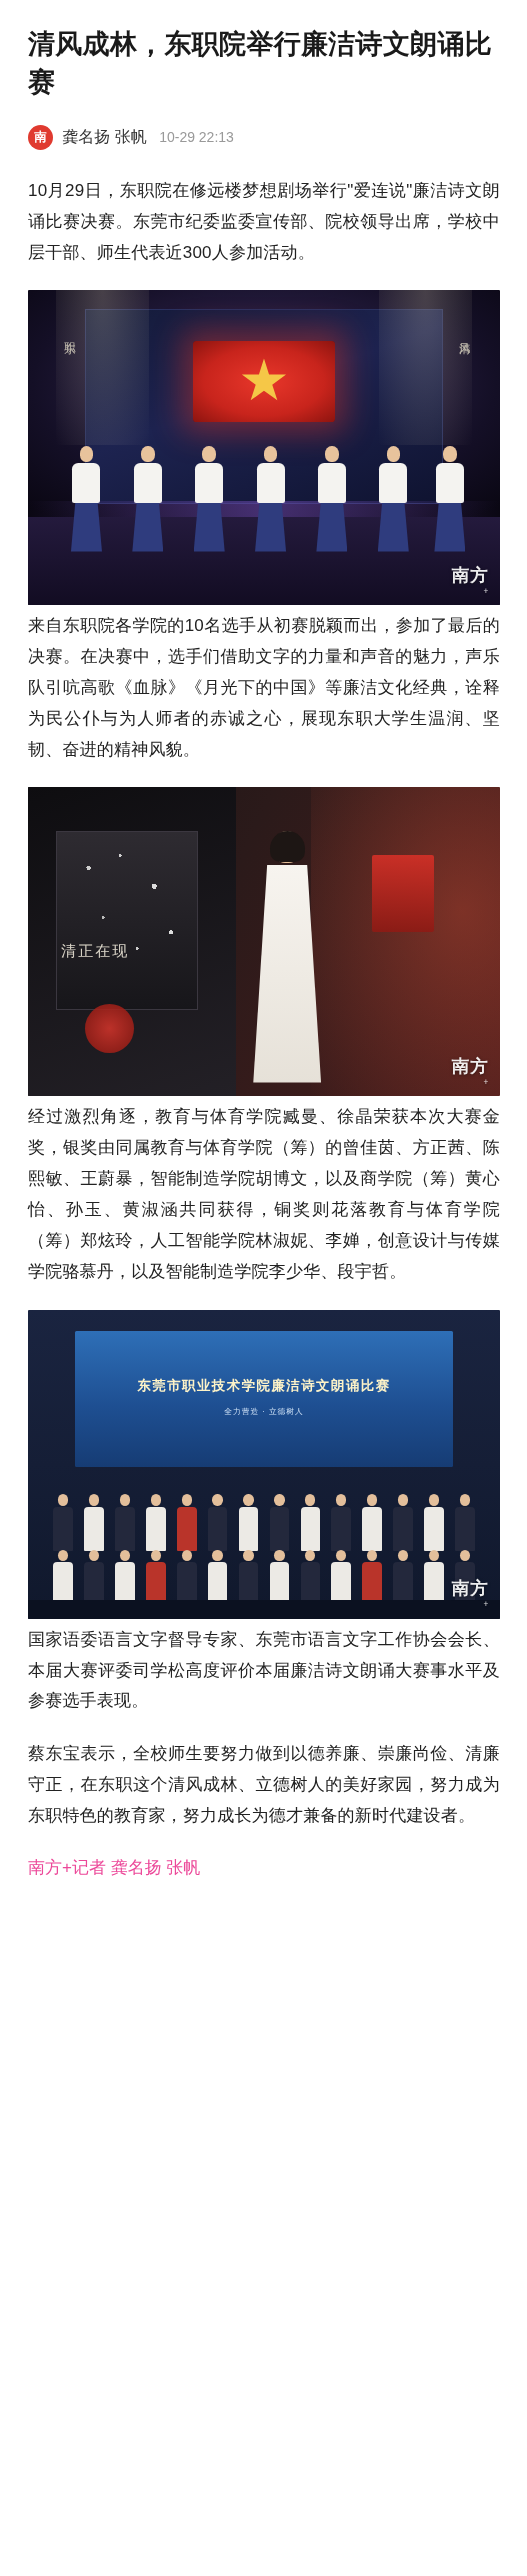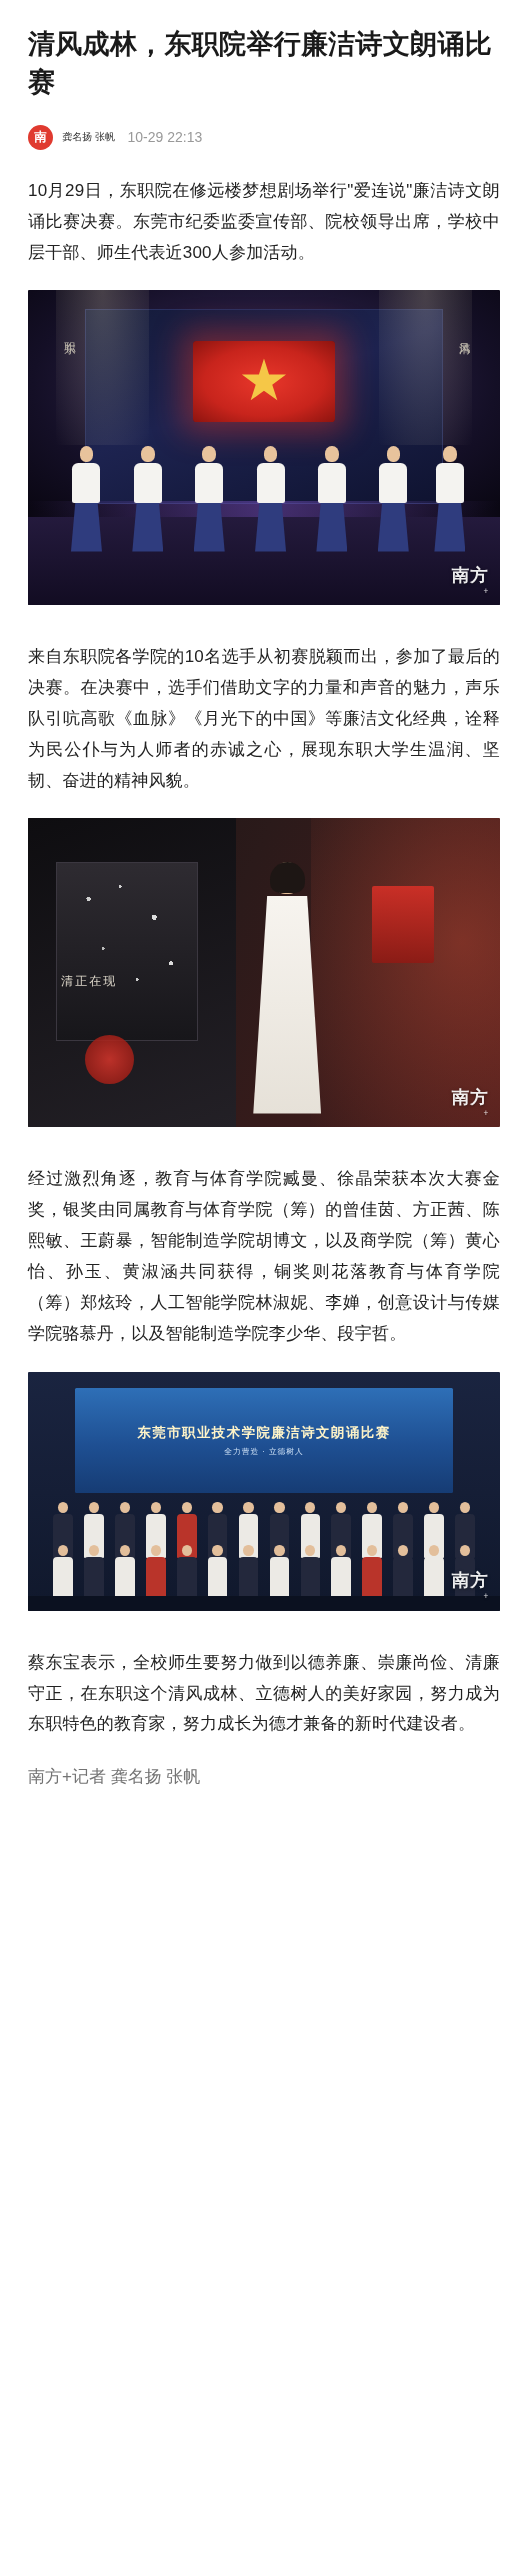--- a/index.html
+++ b/index.html
@@ -41,40 +41,40 @@
     color: #ffffff;
     font-size: 12.4px;
     line-height: 25px;
     text-align: center;
     font-weight: bold;
     margin-right: 9.3px;
     flex: 0 0 auto;
     overflow: hidden;
   }
   .byline-author {
-    font-size: 10px;
+    font-size: 16px;
     color: #333333;
     margin-right: 12.4px;
     white-space: nowrap;
   }
   .byline-date {
     font-size: 14px;
     color: #999999;
     white-space: nowrap;
   }
   p.body {
     font-size: 17px;
     line-height: 1.82;
     color: #222222;
     margin: 0 0 21.6px 0;
     text-align: justify;
     letter-spacing: 0.2px;
   }
   .figure {
-    margin: 0 0 37px 0;
+    margin: 0 0 6px 0;
     width: 100%;
     position: relative;
     border-radius: 1px;
     overflow: hidden;
   }
   .photo {
     width: 100%;
     position: relative;
     overflow: hidden;
   }
@@ -212,21 +212,21 @@
       radial-gradient(circle 2.6px at 70% 35%, #dddddd 99%, transparent 100%),
       radial-gradient(circle 1.5px at 25% 60%, #bbbbbb 99%, transparent 100%),
       radial-gradient(circle 2.1px at 85% 72%, #dddddd 99%, transparent 100%),
       radial-gradient(circle 1.5px at 55% 85%, #cccccc 99%, transparent 100%);
   }
   .p2-vtext {
     position: absolute;
     left: 7%;
     top: 50%;
     color: #efe9da;
-    font-size: 12px;
+    font-size: 15px;
     letter-spacing: 2.1px;
     writing-mode: horizontal-tb;
     opacity: 0.9;
   }
   .p2-person {
     position: absolute;
     left: 44%;
     bottom: 0;
     width: 103px;
     height: 86%;
@@ -272,21 +272,21 @@
     opacity: 0.85;
   }
   .p2-glow {
     position: absolute;
     right: 0; top: 0;
     width: 40%; height: 100%;
     background: radial-gradient(ellipse at 80% 40%, rgba(240,90,60,0.35), rgba(0,0,0,0));
   }
   
   .photo3 {
-    height: 239px;
+    height: 309px;
     background: linear-gradient(180deg, #1a2440 0%, #10182c 100%);
   }
   .p3-screen {
     position: absolute;
     left: 10%;
     top: 7%;
     width: 80%;
     height: 44%;
     background: linear-gradient(180deg, #2e6fb7 0%, #1e4f92 55%, #163c74 100%);
     border-radius: 1.5px;
@@ -357,21 +357,21 @@
     font-size: 8.2px;
     font-weight: normal;
     display: block;
     text-align: right;
     letter-spacing: 0.5px;
     opacity: 0.9;
   }
   .signature {
     font-size: 17px;
     line-height: 1.8;
-    color: #737373;
+    color: #ec4899;
     margin: 5.2px 0 0 0;
   }
 </style>
 </head>
 <body>
 
 <div class="page">
 
   <h1 class="article-title">清风成林，东职院举行廉洁诗文朗诵比赛</h1>
 
@@ -586,18 +586,19 @@
           </div>
       </div>
       <div class="p3-floor"></div>
       <div class="wm">
         <span>南方</span>
         <small>+</small>
       </div>
     </div>
   </div>
 
+  <p class="body">国家语委语言文字督导专家、东莞市语言文字工作协会会长、本届大赛评委司学松高度评价本届廉洁诗文朗诵大赛事水平及参赛选手表现。</p>
   <p class="body">蔡东宝表示，全校师生要努力做到以德养廉、崇廉尚俭、清廉守正，在东职这个清风成林、立德树人的美好家园，努力成为东职特色的教育家，努力成长为德才兼备的新时代建设者。</p>
 
   <p class="signature">南方+记者 龚名扬 张帆</p>
 
 </div>
 
 
 </body></html>

